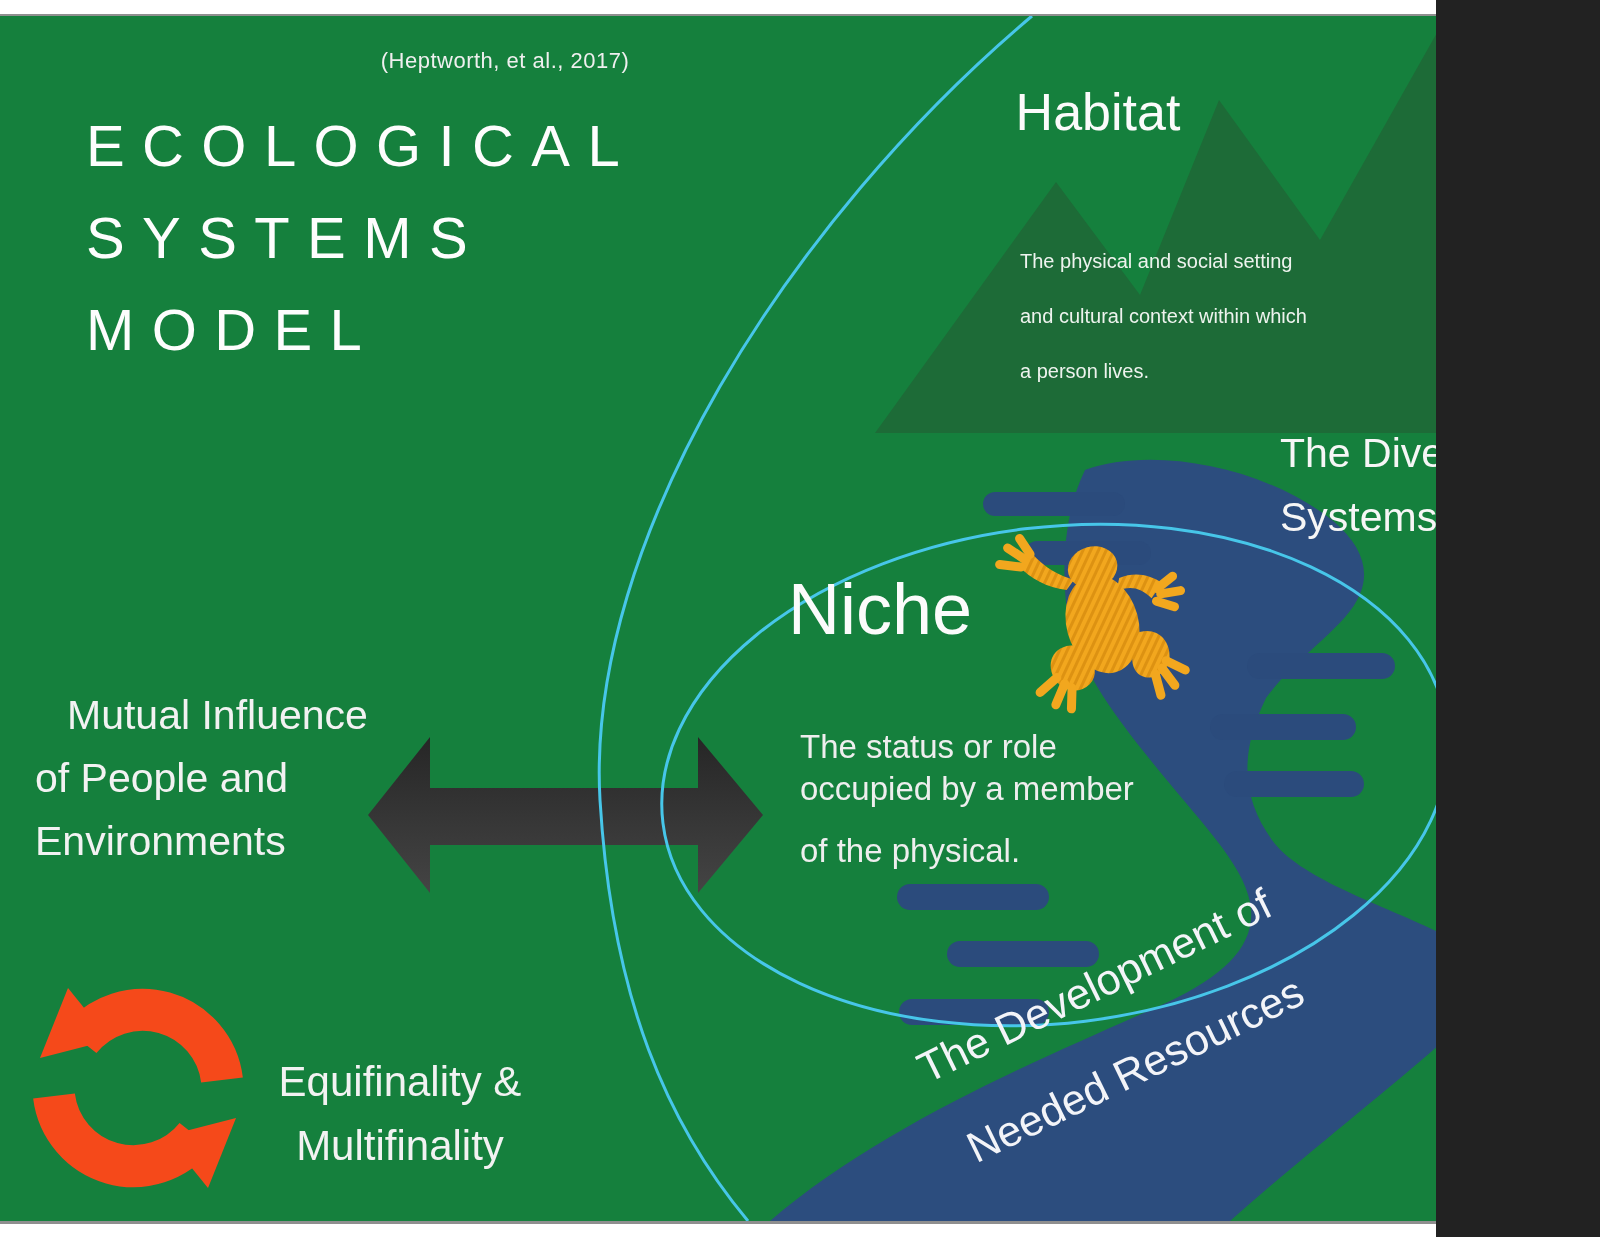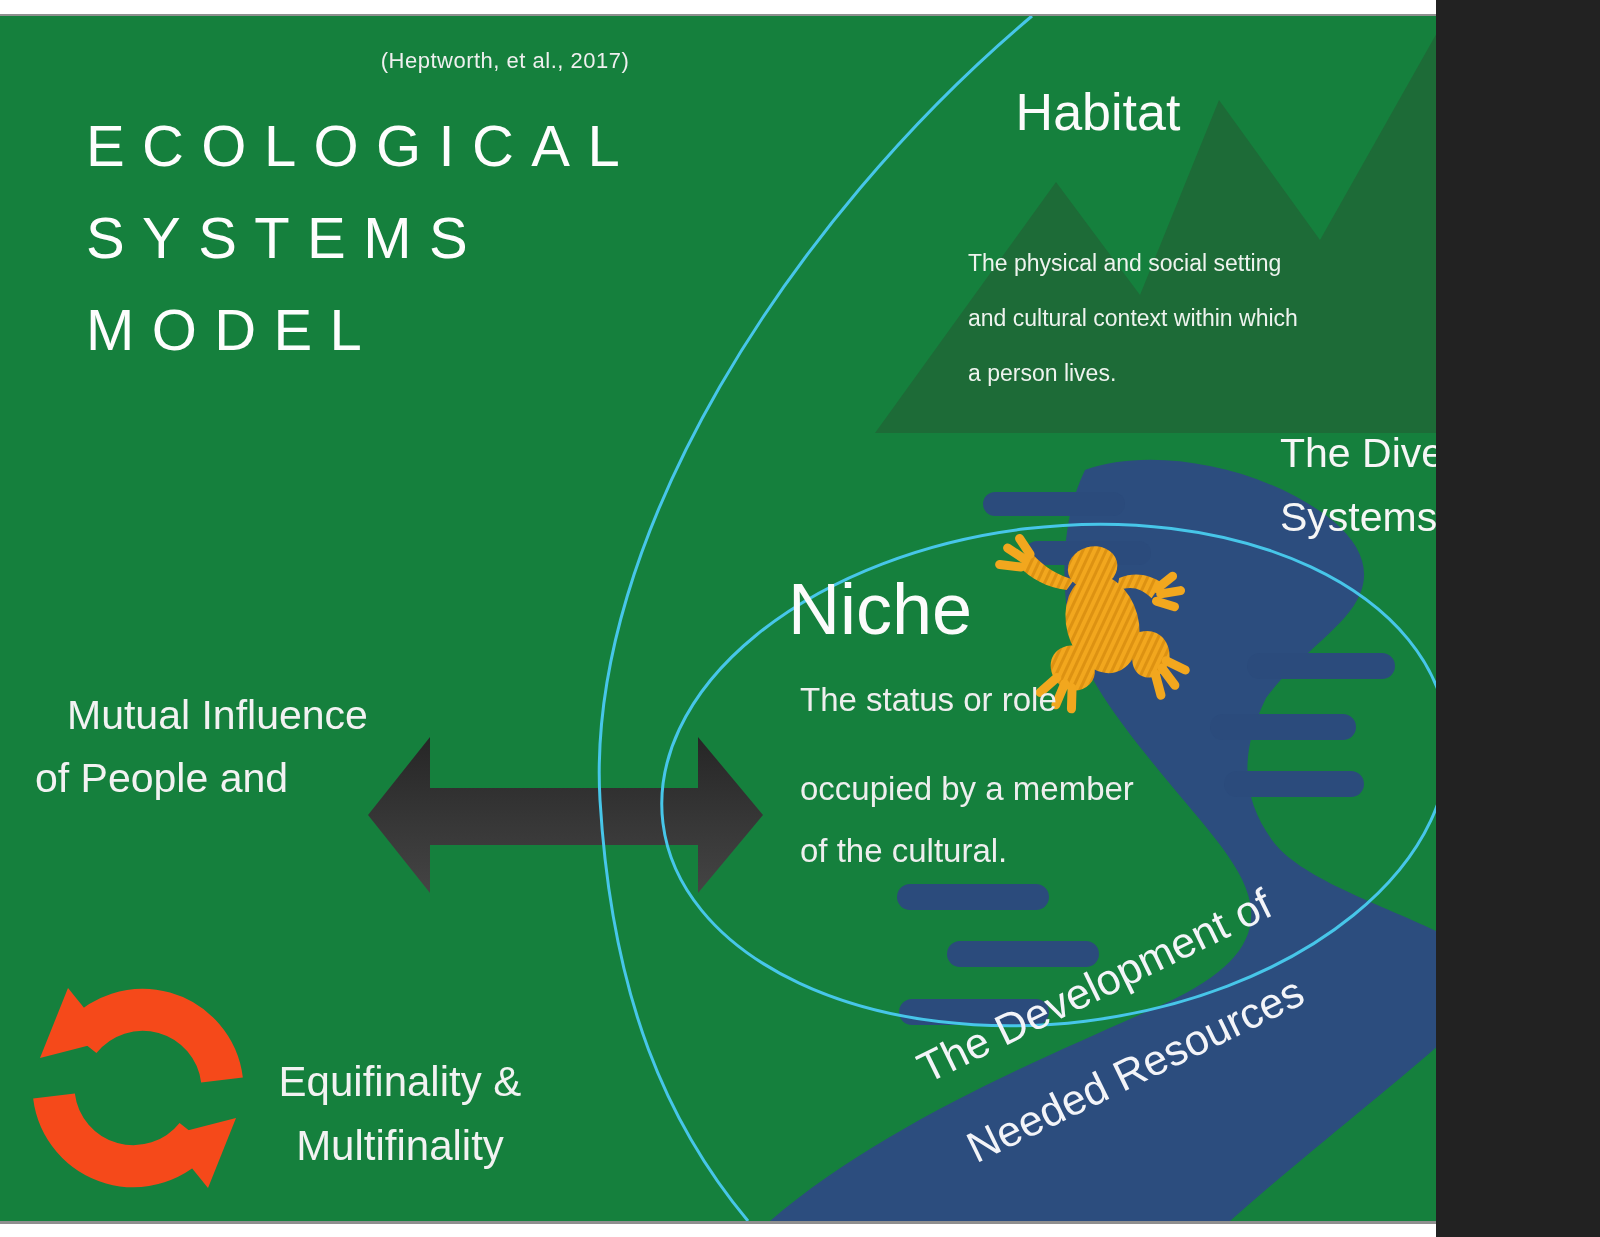--- a/index.html
+++ b/index.html
@@ -10,27 +10,27 @@
   }
   .strip{position:absolute;left:0;width:1600px;background:#ffffff;}
   #strip-top{top:0;height:14px;border-bottom:2px solid #8f8f8f;}
   #strip-bottom{top:1221px;height:16px;border-top:3px solid #8f8f8f;}
   svg{position:absolute;left:0;top:0;}
   .txt{position:absolute;color:#f4f4f4;white-space:nowrap;}
   #citation{left:300px;top:48px;width:410px;text-align:center;font-size:22px;letter-spacing:.5px;color:#efefef;}
   .title-line{left:86px;font-size:58px;letter-spacing:.30em;font-weight:400;color:#fdfdfd;}
   #title-1{top:112px;} #title-2{top:204px;} #title-3{top:296px;}
   #habitat-label{left:978px;top:82px;width:240px;text-align:center;font-size:52px;color:#fbfbfb;}
-  .habitat-desc{left:968px;font-size:23px;color:#eef3ee;}
+  .habitat-desc{left:1020px;font-size:20px;color:#eef3ee;}
   #hab-d0{top:250px;} #hab-d1{top:305px;} #hab-d2{top:360px;text-align:right;}
   .diverse-line{left:1280px;width:280px;font-size:41px;color:#f6f6f6;}
   #div-0{top:430px;} #div-1{top:494px;}
   #niche-label{left:788px;top:568px;font-size:72px;color:#fbfbfb;}
   .niche-desc{left:800px;font-size:33px;color:#eeeeee;}
-  #nic-d0{top:681px;text-align:center;} #nic-d1{top:770px;} #nic-d2{top:832px;}
+  #nic-d0{top:728px;text-align:center;} #nic-d1{top:770px;} #nic-d2{top:832px;}
   .mutual-line{left:35px;font-size:41px;color:#f2f2f2;}
   #mut-0{top:692px;margin-left:32px;} #mut-1{top:755px;} #mut-2{top:818px;}
   .equi-line{left:250px;width:300px;text-align:center;font-size:42px;color:#f2f2f2;margin-top:30px;}
   #equ-0{top:1028px;} #equ-1{top:1092px;}
   #river-label{
     left:855px;top:935px;width:520px;text-align:center;
     font-size:43px;line-height:93px;color:#f3f4f8;
     transform:rotate(-26deg);transform-origin:50% 50%;white-space:normal;
   }
 </style>
@@ -181,24 +181,25 @@
   <div class="txt habitat-desc" id="hab-d0">The physical and social setting</div>
   <div class="txt habitat-desc" id="hab-d1">and cultural context within which</div>
   <div class="txt habitat-desc" id="hab-d2">a person lives.</div>
 
   <div class="txt diverse-line" id="div-0">The Diverse</div>
   <div class="txt diverse-line" id="div-1">Systems</div>
 
   <div class="txt" id="niche-label">Niche</div>
   <div class="txt niche-desc" id="nic-d0">The status or role</div>
   <div class="txt niche-desc" id="nic-d1">occupied by a member</div>
-  <div class="txt niche-desc" id="nic-d2">of the cultural.</div>
+  <div class="txt niche-desc" id="nic-d2">of the physical.</div>
 
   <div class="txt mutual-line" id="mut-0">Mutual Influence</div>
   <div class="txt mutual-line" id="mut-1">of People and</div>
+  <div class="txt mutual-line" id="mut-2">Environments</div>
 
   <div class="txt equi-line" id="equ-0">Equifinality &amp;</div>
   <div class="txt equi-line" id="equ-1">Multifinality</div>
 
   <div class="txt" id="river-label">
     <span>The Development of</span><br>
     <span>Needed Resources</span>
   </div>
 
 </div>

